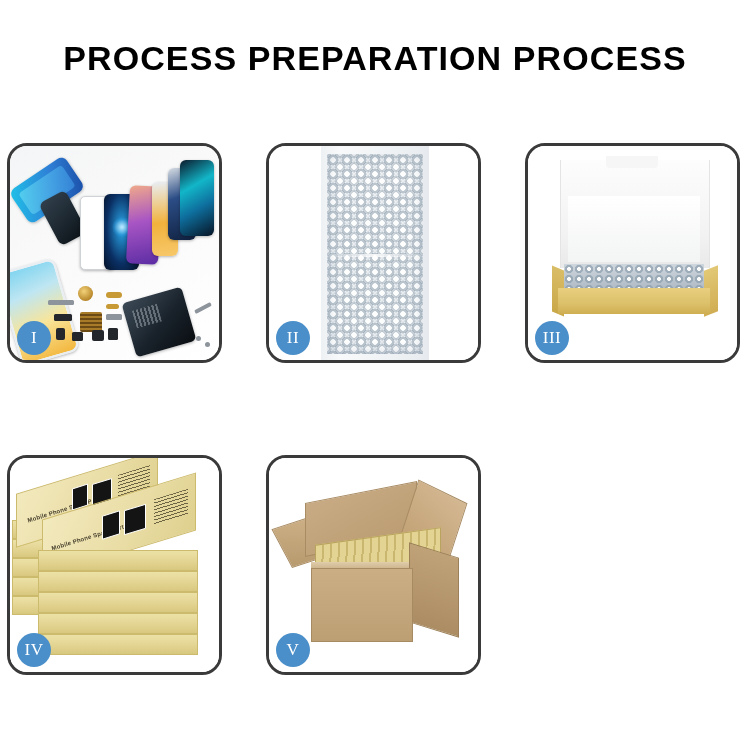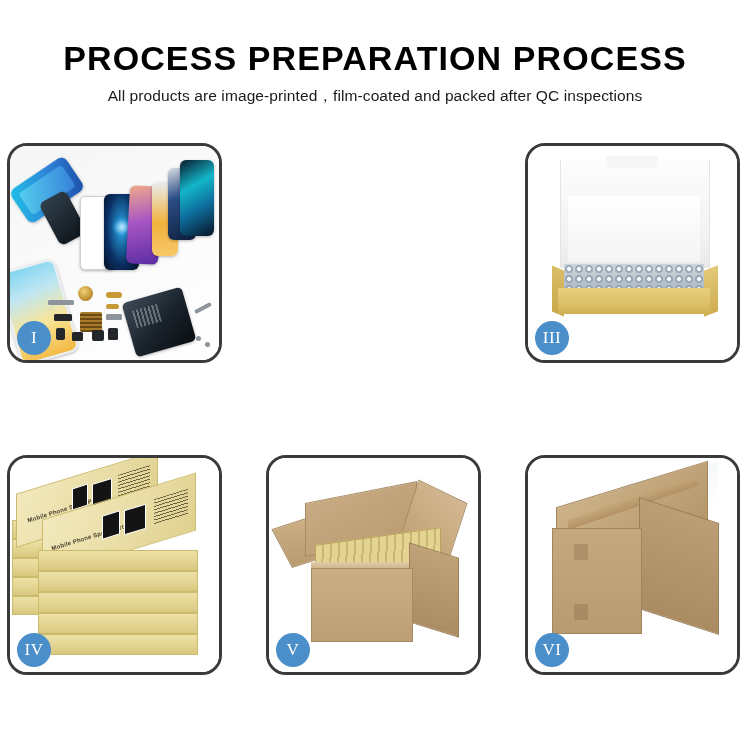--- a/index.html
+++ b/index.html
@@ -367,21 +367,20 @@
     position:absolute; left:92px; top:16px; width:98px; height:40px;
     background: linear-gradient(160deg, rgba(230,238,242,.75), rgba(255,255,255,.1));
     transform: skewY(-14deg);
   }
 </style>
 </head>
 <body>
 
 <div id="header">
   <div id="page-title">PROCESS PREPARATION PROCESS</div>
-  <div id="page-subtitle">All products are image-printed，film-coated and packed after QC inspections</div>
 </div>
 
 <div id="steps-grid">
 
   <div class="step-panel col0 row0">
     <div class="panel-art">
       <div class="p1-bg"></div>
       <div class="phone ph-a"></div>
       <div class="phone ph-b"></div>
       <div class="phone ph-c"></div>
@@ -403,20 +402,29 @@
       <div class="part dark" style="left:82px; top:184px; width:12px; height:11px; border-radius:2px;"></div>
       <div class="part dark" style="left:98px; top:182px; width:10px; height:12px;"></div>
       <div class="part grey" style="left:96px; top:168px; width:16px; height:6px;"></div>
       <div class="part grey" style="left:184px; top:160px; width:18px; height:4px; transform:rotate(-28deg);"></div>
       <div class="part grey" style="left:186px; top:190px; width:5px; height:5px; border-radius:50%;"></div>
       <div class="part grey" style="left:195px; top:196px; width:5px; height:5px; border-radius:50%;"></div>
     </div>
     <div class="step-badge">I</div>
   </div>
 
+  <div class="step-panel col1 row0">
+    <div class="panel-art">
+      <div class="p2-bg"></div>
+      <div class="bubble-sheet"></div>
+      <div class="bubble-wrap"></div>
+      <div class="bubble-seam"></div>
+    </div>
+    <div class="step-badge">II</div>
+  </div>
 
   <div class="step-panel col2 row0">
     <div class="panel-art">
       <div class="p3-bg"></div>
       <div class="m3-lid"></div>
       <div class="m3-lidtab"></div>
       <div class="m3-inner"></div>
       <div class="m3-bubble"></div>
       <div class="m3-sideL"></div>
       <div class="m3-sideR"></div>
@@ -465,27 +473,14 @@
       <div class="c5-flapBack"></div>
       <div class="c5-flapRight"></div>
       <div class="c5-contents"></div>
       <div class="c5-toprim"></div>
       <div class="c5-rightface"></div>
       <div class="c5-front"></div>
     </div>
     <div class="step-badge">V</div>
   </div>
 
-  <div class="step-panel col2 row1">
-    <div class="panel-art">
-      <div class="p6-bg"></div>
-      <div class="c6-film"></div>
-      <div class="c6-top"></div>
-      <div class="c6-tape"></div>
-      <div class="c6-right"></div>
-      <div class="c6-front"></div>
-      <div class="c6-tab" style="left:46px; top:86px;"></div>
-      <div class="c6-tab" style="left:46px; top:146px;"></div>
-    </div>
-    <div class="step-badge">VI</div>
-  </div>
 
 </div>
 
 </body></html>

